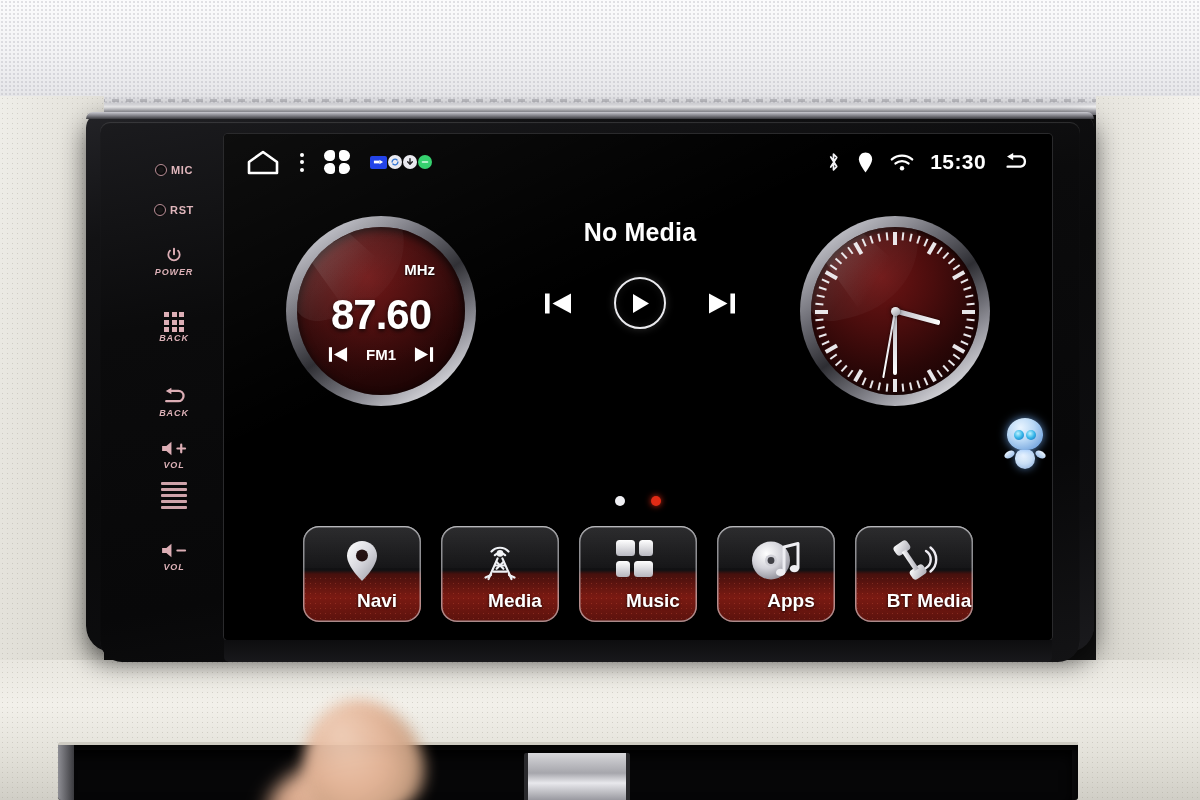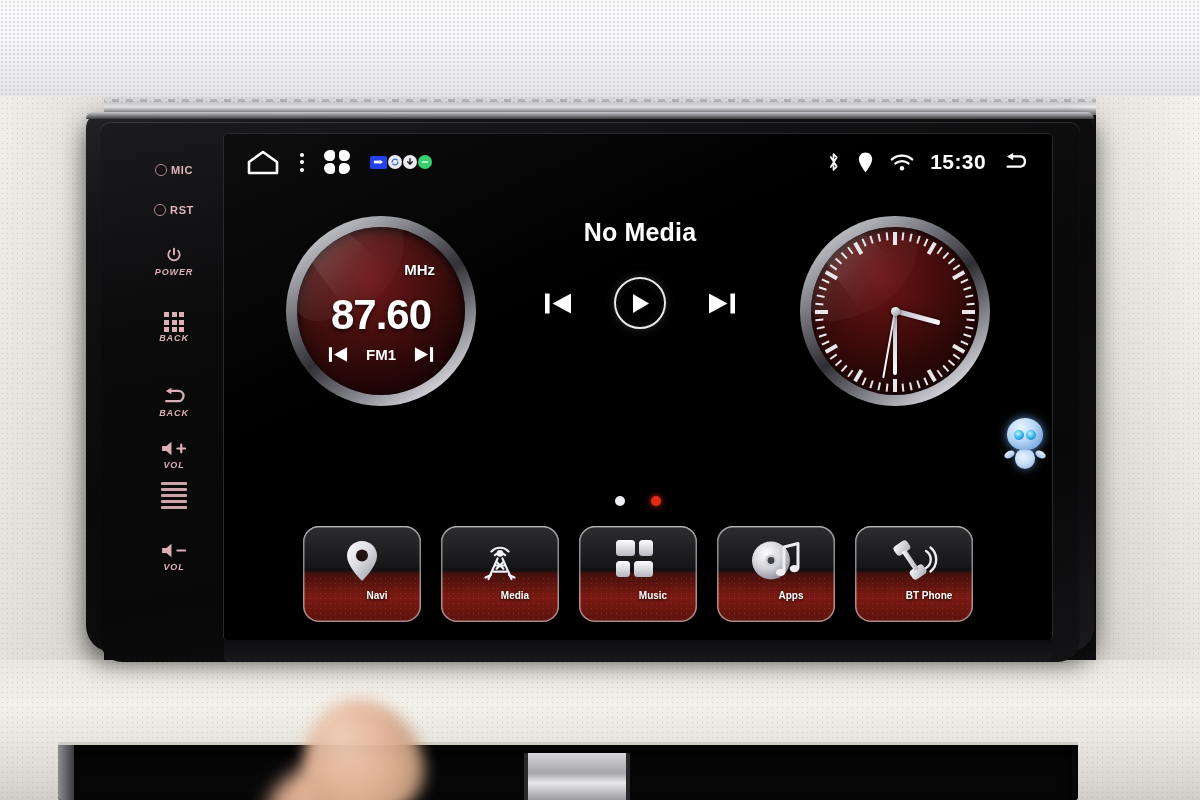--- a/index.html
+++ b/index.html
@@ -292,21 +292,21 @@
     overflow:hidden;
   }
   .tile::after{
     content:""; position:absolute; left:0; right:0; bottom:0; height:48%;
     background-image: radial-gradient(rgba(255,120,90,.22) .9px, transparent 1px);
     background-size: 5px 5px;
     pointer-events:none;
   }
   .tile-ico{ height:58px; display:flex; align-items:center; justify-content:center; margin-top:6px; }
   .tile-lbl{
-    position:relative; z-index:2; color:#fff; font-size:10px; font-weight:700;
+    position:relative; z-index:2; color:#fff; font-size:19px; font-weight:700;
     text-shadow: 0 1px 3px rgba(0,0,0,.85);
     padding-left: 30px;
   }
 
   .dockshine{
     position:absolute; left:0; right:0; top:0; height:44%;
     background: linear-gradient(180deg, rgba(255,255,255,.10) 0%, rgba(255,255,255,.02) 100%);
     pointer-events:none;
   }
 
@@ -713,21 +713,21 @@
                 <rect x="12" y="2" width="16" height="11" rx="3.6" fill="url(#gP)"></rect>
                 <rect x="12" y="31" width="16" height="11" rx="3.6" fill="url(#gP)"></rect>
                 <rect x="17.5" y="11" width="5" height="23" fill="url(#gP)"></rect>
               </g>
               <g stroke="#eceaf0" stroke-width="2.4" fill="none" stroke-linecap="round">
                 <path d="M36 13 a10 10 0 0 1 0 17"></path>
                 <path d="M40.5 9.5 a15.5 15.5 0 0 1 0 24"></path>
               </g>
             </svg>
           </div>
-          <div class="tile-lbl">BT Phone</div>
+          <div class="tile-lbl">BT Media</div>
         </div>
       </div>
 
       <div class="screen-gloss"></div>
     </div>
 
     <div class="screen-bottom-bezel"></div>
   </div>
 </div>
 

